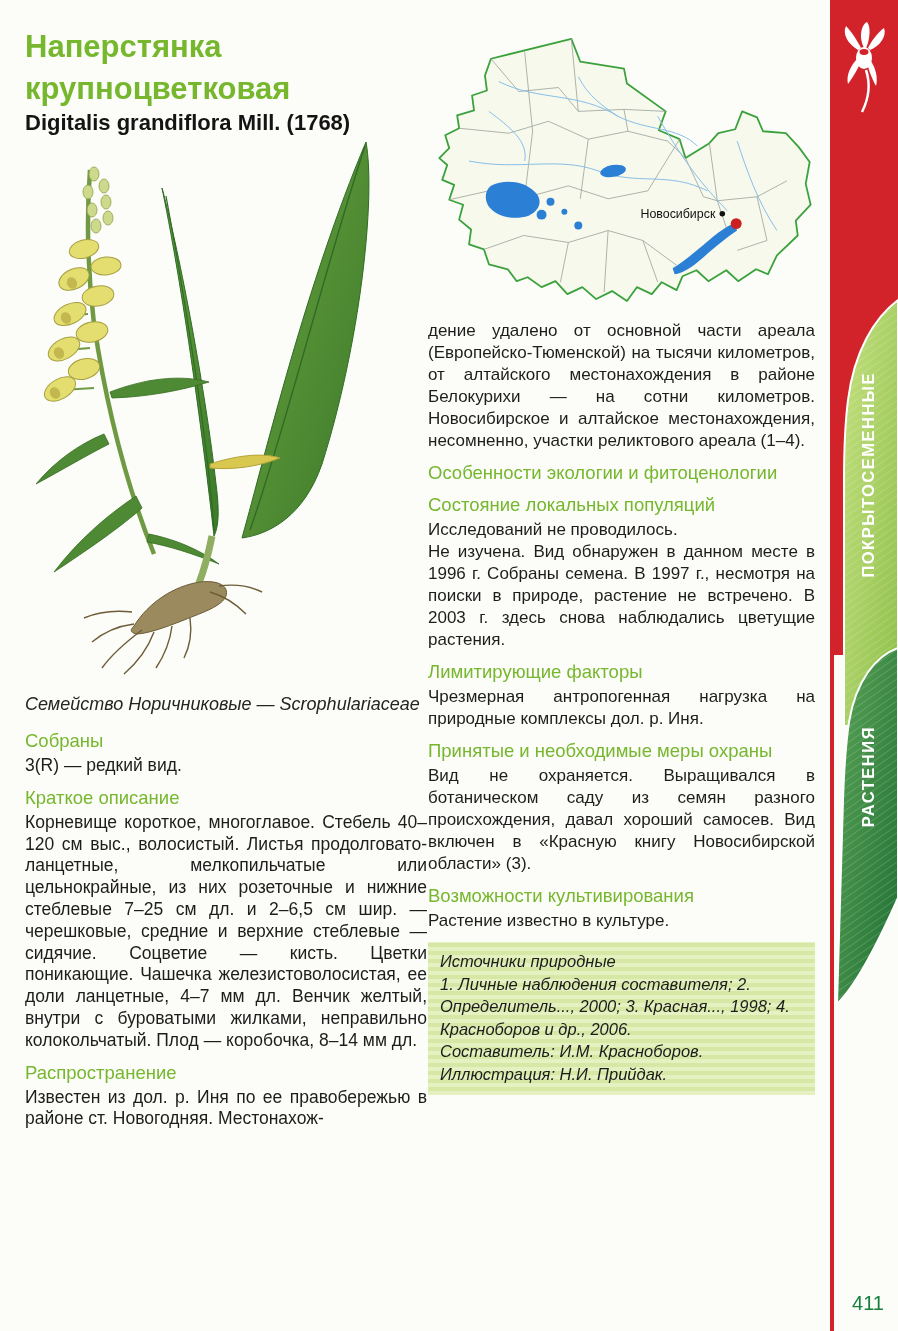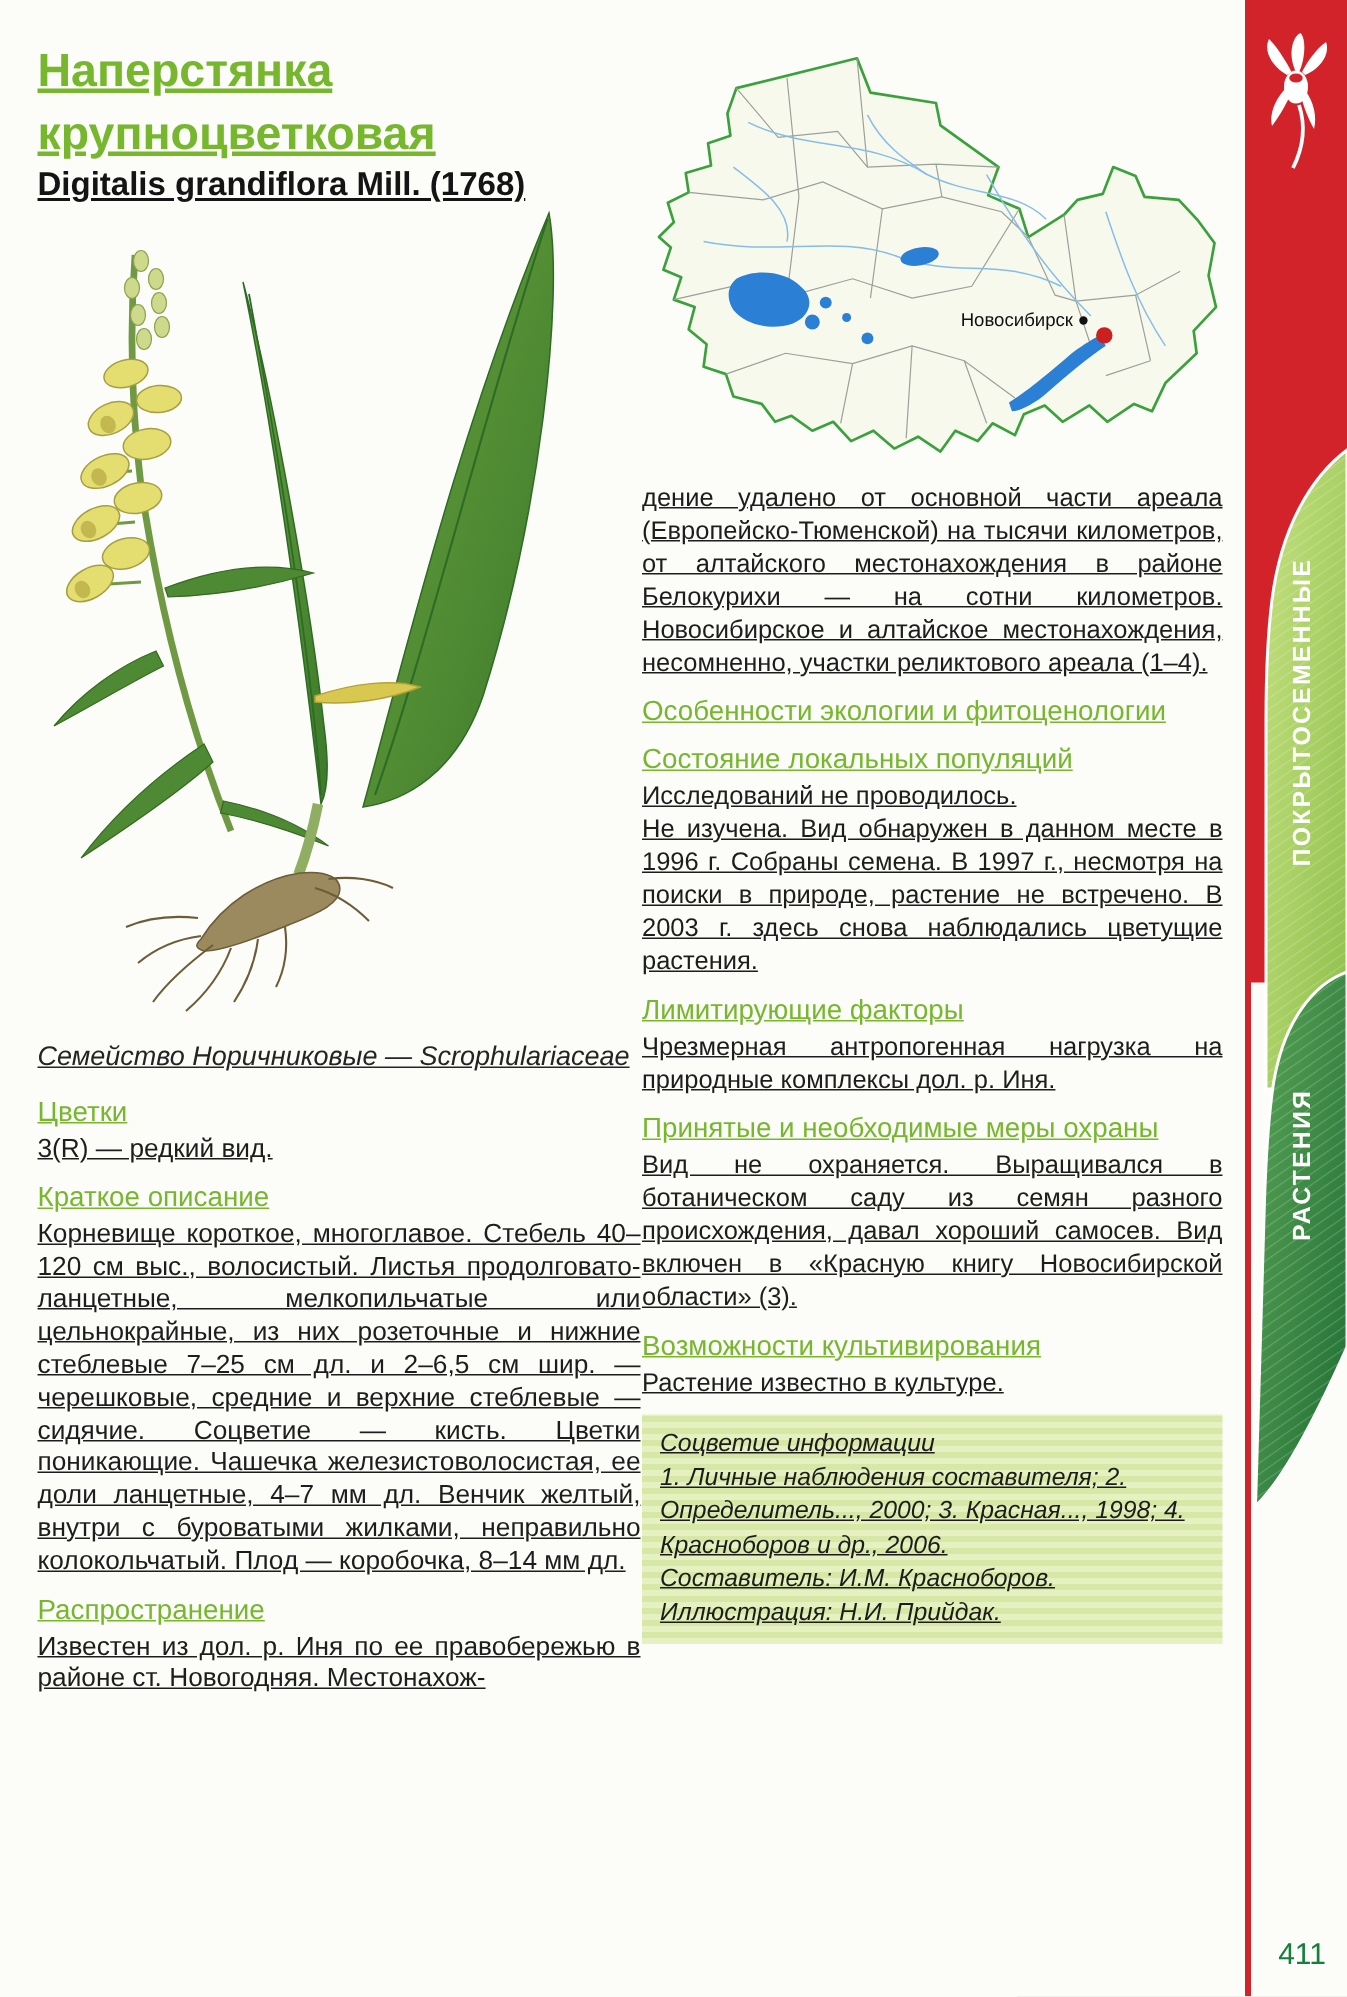--- a/index.html
+++ b/index.html
@@ -1,18 +1,18 @@
 <!DOCTYPE html>
 <html><head>
 <meta charset="utf-8">
 <style>
   html,body{margin:0;padding:0;background:#e8e8e4;}
   .page{position:relative;width:898px;height:1331px;margin:0 auto;background:#fcfcf8;
         font-family:"Liberation Sans",sans-serif;overflow:hidden;}
-  h1,h2,h3,p{margin:0;padding:0;text-decoration:underline;}
+  h1,h2,h3,p{margin:0;padding:0;}
 
   
   .title{position:absolute;left:25px;top:26px;width:400px;color:#76b72e;
          font-size:31px;font-weight:bold;line-height:42px;}
   .latin{position:absolute;left:25px;top:110px;width:400px;color:#141414;
          font-size:22px;font-weight:bold;}
   .plant-svg{position:absolute;left:14px;top:134px;}
   .family{position:absolute;left:25px;top:694px;width:402px;font-style:italic;
           font-size:18px;color:#242424;}
   .left-col{position:absolute;left:25px;top:728px;width:402px;}
@@ -127,21 +127,21 @@
       <path d="M 176 484 C 178 498 176 512 170 524"></path>
       <path d="M 196 458 C 210 462 222 470 232 480"></path>
       <path d="M 205 452 C 220 450 236 452 248 458"></path>
       <path d="M 118 478 C 100 476 84 478 70 484"></path>
     </g>
   </svg>
 
   <p class="family">Семейство Норичниковые — Scrophulariaceae</p>
 
   <div class="left-col">
-    <h3 class="sec">Цветки</h3>
+    <h3 class="sec">Собраны</h3>
     <p class="body">3(R) — редкий вид.</p>
     <h3 class="sec">Краткое описание</h3>
     <p class="body">Корневище короткое, многоглавое. Стебель 40–120 см выс., волосистый. Листья продолговато-ланцетные, мелкопильчатые или цельнокрайные, из них розеточные и нижние стеблевые 7–25 см дл. и 2–6,5 см шир. — черешковые, средние и верхние стеблевые — сидячие. Соцветие — кисть. Цветки поникающие. Чашечка железистоволосистая, ее доли ланцетные, 4–7 мм дл. Венчик желтый, внутри с буроватыми жилками, неправильно колокольчатый. Плод — коробочка, 8–14 мм дл.</p>
     <h3 class="sec">Распространение</h3>
     <p class="body">Известен из дол. р. Иня по ее правобережью в районе ст. Новогодняя. Местонахож-</p>
   </div>
 
   <div class="right-col">
 
     
@@ -197,21 +197,21 @@
     <h3 class="sec">Лимитирующие факторы</h3>
     <p class="body">Чрезмерная антропогенная нагрузка на природные комплексы дол. р. Иня.</p>
 
     <h3 class="sec">Принятые и необходимые меры охраны</h3>
     <p class="body">Вид не охраняется. Выращивался в ботаническом саду из семян разного происхождения, давал хороший самосев. Вид включен в «Красную книгу Новосибирской области» (3).</p>
 
     <h3 class="sec">Возможности культивирования</h3>
     <p class="body">Растение известно в культуре.</p>
 
     <div class="sources">
-      <p>Соцветие информации</p>
+      <p>Источники природные</p>
       <p>1. Личные наблюдения составителя; 2. Определитель..., 2000; 3. Красная..., 1998; 4. Красноборов и др., 2006.</p>
       <p>Составитель: И.М. Красноборов.</p>
       <p>Иллюстрация: Н.И. Прийдак.</p>
     </div>
   </div>
 
   <svg class="sidebar-svg" width="68" height="1331" viewBox="0 0 68 1331">
     <defs>
       <linearGradient id="lg1" x1="0" y1="0" x2="1" y2="1">
         <stop offset="0" stop-color="#c4e080"></stop>

